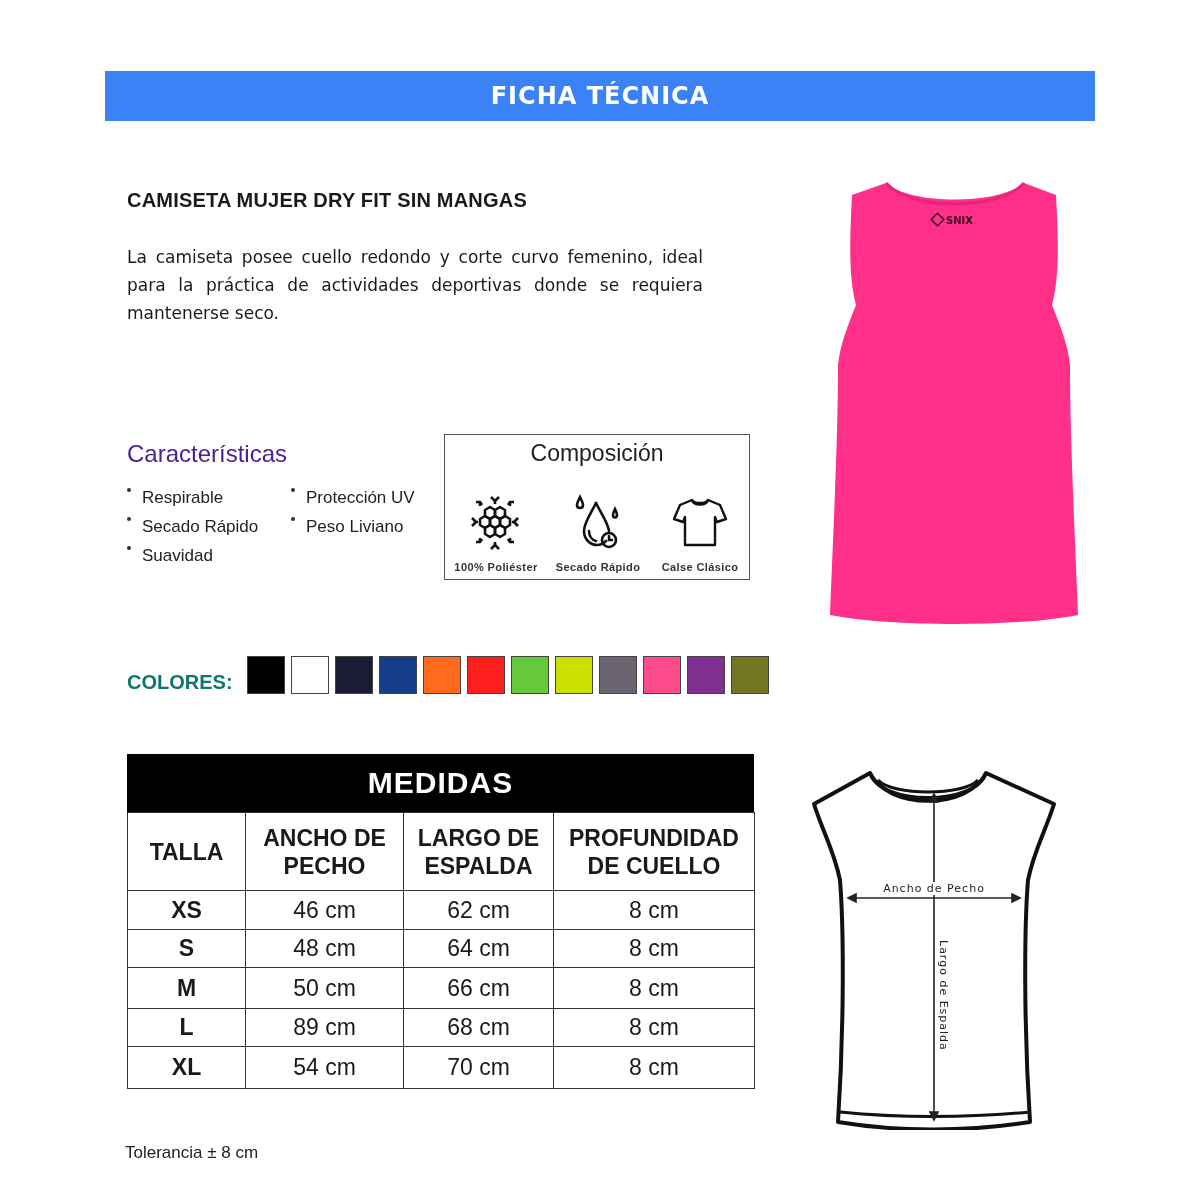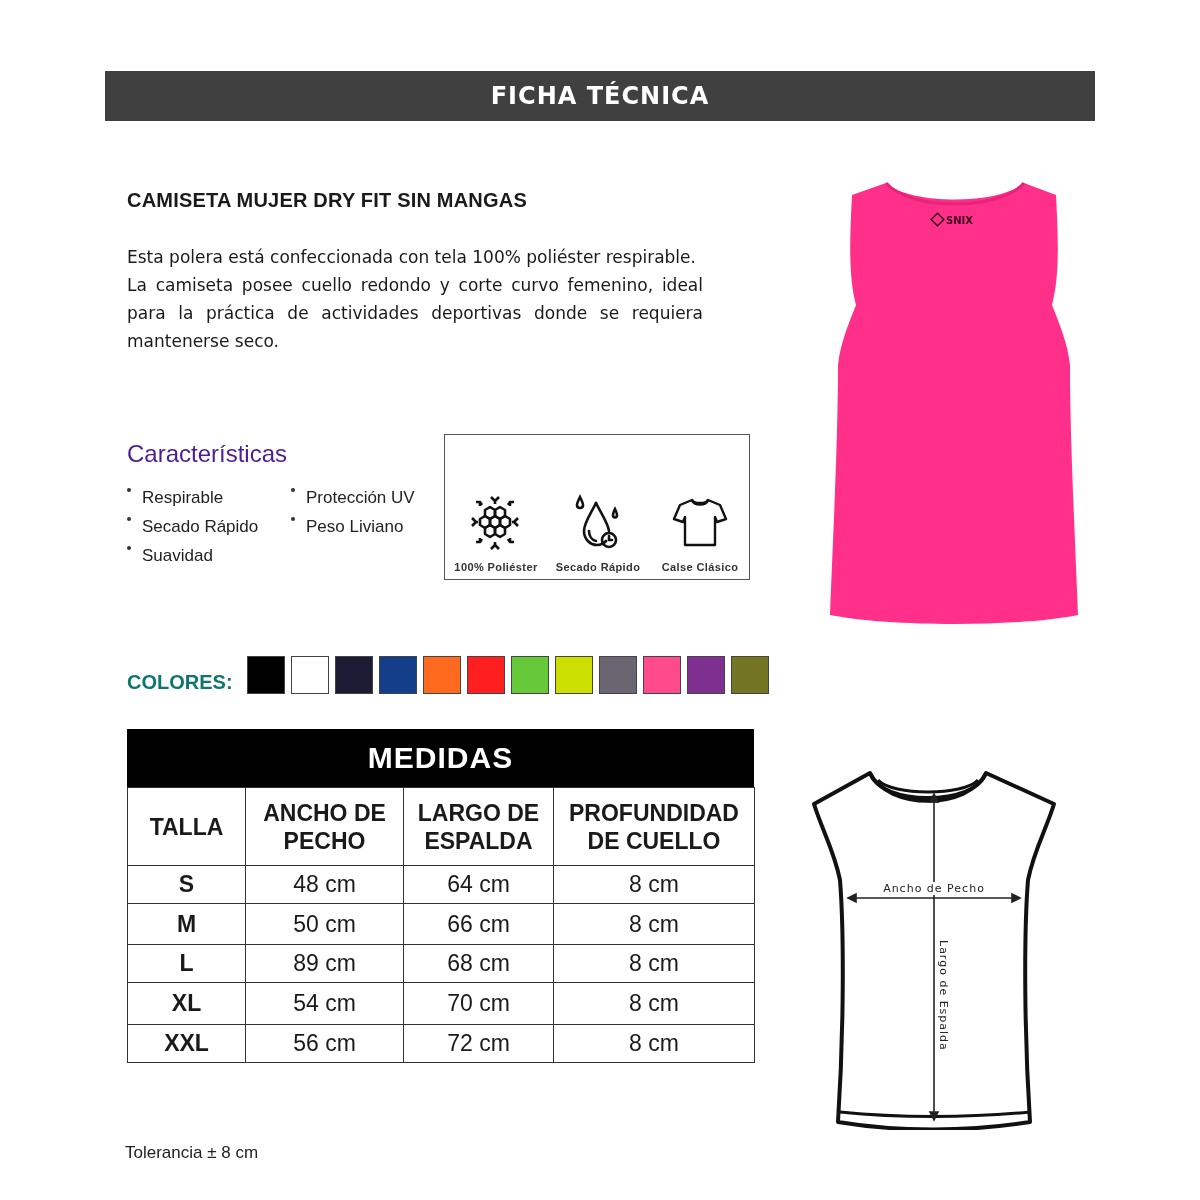--- a/index.html
+++ b/index.html
@@ -1,18 +1,18 @@
 <!DOCTYPE html>
 <html><head>
 <meta charset="utf-8">
 <style>
   html, body { margin:0; padding:0; background:#ffffff; }
   body { width:1200px; height:1200px; position:relative; overflow:hidden; font-family:"Liberation Sans", sans-serif; color:#1a1a1a; }
 
-  .title-bar { position:absolute; left:105px; top:71px; width:990px; height:50px; background:#404040; display:flex; align-items:center; justify-content:center; }
+  .title-bar { position:absolute; left:105px; top:71px; width:990px; height:50px; background:#3b82f6; display:flex; align-items:center; justify-content:center; }
   .title-bar span { color:#fff; font-family:"DejaVu Sans", sans-serif; font-weight:bold; font-size:24px; letter-spacing:1px; }
 
   .product-name { position:absolute; left:127px; top:189px; font-weight:bold; font-size:20px; color:#1a1a1a; letter-spacing:0.2px; }
   .description { position:absolute; left:127px; top:243px; width:576px; font-family:"DejaVu Sans", sans-serif; font-size:17px; line-height:28px; color:#1a1a1a; text-align:justify; }
   .description p { margin:0; }
 
   .features-title { position:absolute; left:127px; top:440px; font-size:24px; color:#4c1d95; }
   .features-list { position:absolute; left:127px; top:488px; width:310px; display:grid; grid-template-columns:164px 150px; row-gap:7px; font-size:17px; color:#222; }
   .features-list .feat { display:flex; align-items:flex-start; height:22px; }
   .features-list .bullet { display:inline-block; width:4px; height:4px; border-radius:50%; background:#333; margin-right:11px; }
@@ -22,42 +22,41 @@
   .comp-item { position:absolute; top:58px; width:102px; text-align:center; }
   .comp-item svg { display:block; margin:0 auto; }
   .comp-label { position:absolute; top:126px; width:100%; font-size:11px; font-weight:bold; color:#333; letter-spacing:0.4px; }
 
   .colors-label { position:absolute; left:127px; top:671px; font-weight:bold; font-size:20px; color:#0f766e; }
   .swatches { position:absolute; left:247px; top:656px; display:flex; gap:6px; }
   .swatch { width:38px; height:38px; box-sizing:border-box; border:1.5px solid #444; }
 
   .shirt-photo { position:absolute; left:820px; top:175px; width:270px; height:460px; }
 
-  .medidas { position:absolute; left:127px; top:729px; width:627px; }
+  .medidas { position:absolute; left:127px; top:754px; width:627px; }
   .medidas-head { height:58px; background:#000; display:flex; align-items:center; justify-content:center; }
   .medidas-head span { color:#fff; font-weight:bold; font-size:30px; letter-spacing:1px; }
   table.size-table { border-collapse:collapse; width:627px; table-layout:fixed; }
   table.size-table th, table.size-table td { border:1.5px solid #333; text-align:center; padding:0; }
   table.size-table th { height:77px; font-size:23px; font-weight:bold; color:#1a1a1a; line-height:28px; }
   table.size-table td { font-size:23px; color:#1a1a1a; }
   table.size-table td.size { font-weight:bold; }
   .tolerance { position:absolute; left:125px; top:1143px; font-size:17px; color:#222; }
 
   .diagram { position:absolute; left:808px; top:770px; width:255px; height:360px; }
 </style>
 </head>
 <body>
 
 <div class="title-bar">
   <span>FICHA TÉCNICA</span>
 </div>
 
 <div class="product-name">CAMISETA MUJER DRY FIT SIN MANGAS</div>
 <div class="description">
-  <p>Esta polera está confeccionada con tela 100% poliéster respirable.</p>
   <p>La camiseta posee cuello redondo y corte curvo femenino, ideal para la práctica de actividades deportivas donde se requiera mantenerse seco.</p>
 </div>
 
 <div class="features-title">Características</div>
 <div class="features-list">
   <div class="feat">
       <span class="bullet"></span>
       <span>Respirable</span>
     </div>
   <div class="feat">
@@ -72,20 +71,21 @@
       <span class="bullet"></span>
       <span>Peso Liviano</span>
     </div>
   <div class="feat">
       <span class="bullet"></span>
       <span>Suavidad</span>
     </div>
 </div>
 
 <div class="comp-box">
+  <div class="comp-title">Composición</div>
 
   <div class="comp-item" style="left:0;">
     <svg width="60" height="60" viewBox="0 0 60 60" fill="none" stroke="#111" stroke-width="2.6" stroke-linejoin="round">
       <g>
         <polygon points="24,14 29,17 29,23 24,26 19,23 19,17"></polygon>
         <polygon points="34,14 39,17 39,23 34,26 29,23 29,17"></polygon>
         <polygon points="19,23 24,26 24,32 19,35 14,32 14,26"></polygon>
         <polygon points="29,23 34,26 34,32 29,35 24,32 24,26"></polygon>
         <polygon points="39,23 44,26 44,32 39,35 34,32 34,26"></polygon>
         <polygon points="24,32 29,35 29,41 24,44 19,41 19,35"></polygon>
@@ -164,20 +164,26 @@
       </colgroup>
     <thead>
       <tr>
         <th><span>TALLA</span></th>
         <th><span>ANCHO DE</span><br><span>PECHO</span></th>
         <th><span>LARGO DE</span><br><span>ESPALDA</span></th>
         <th><span>PROFUNDIDAD</span><br><span>DE CUELLO</span></th>
       </tr>
     </thead>
     <tbody>
+      <tr style="height:39px">
+          <td class="size">XS</td>
+          <td>46 cm</td>
+          <td>62 cm</td>
+          <td>8 cm</td>
+        </tr>
       <tr style="height:38px">
           <td class="size">S</td>
           <td>48 cm</td>
           <td>64 cm</td>
           <td>8 cm</td>
         </tr>
       <tr style="height:41px">
           <td class="size">M</td>
           <td>50 cm</td>
           <td>66 cm</td>
@@ -186,26 +192,20 @@
       <tr style="height:38px">
           <td class="size">L</td>
           <td>89 cm</td>
           <td>68 cm</td>
           <td>8 cm</td>
         </tr>
       <tr style="height:42px">
           <td class="size">XL</td>
           <td>54 cm</td>
           <td>70 cm</td>
-          <td>8 cm</td>
-        </tr>
-      <tr style="height:38px">
-          <td class="size">XXL</td>
-          <td>56 cm</td>
-          <td>72 cm</td>
           <td>8 cm</td>
         </tr>
     </tbody>
   </table>
 </div>
 <div class="tolerance">Tolerancia ± 8 cm</div>
 
 <svg class="diagram" viewBox="0 0 255 360">
   <g fill="none" stroke="#111" stroke-width="4" stroke-linejoin="round">
     <path d="M62 3 C80 40 160 40 178 3 L246 34 C238 60 226 80 220 110 C216 160 216 260 222 352 C160 362 90 362 30 352 C36 260 36 160 32 110 C26 80 14 60 6 34 Z"></path>

